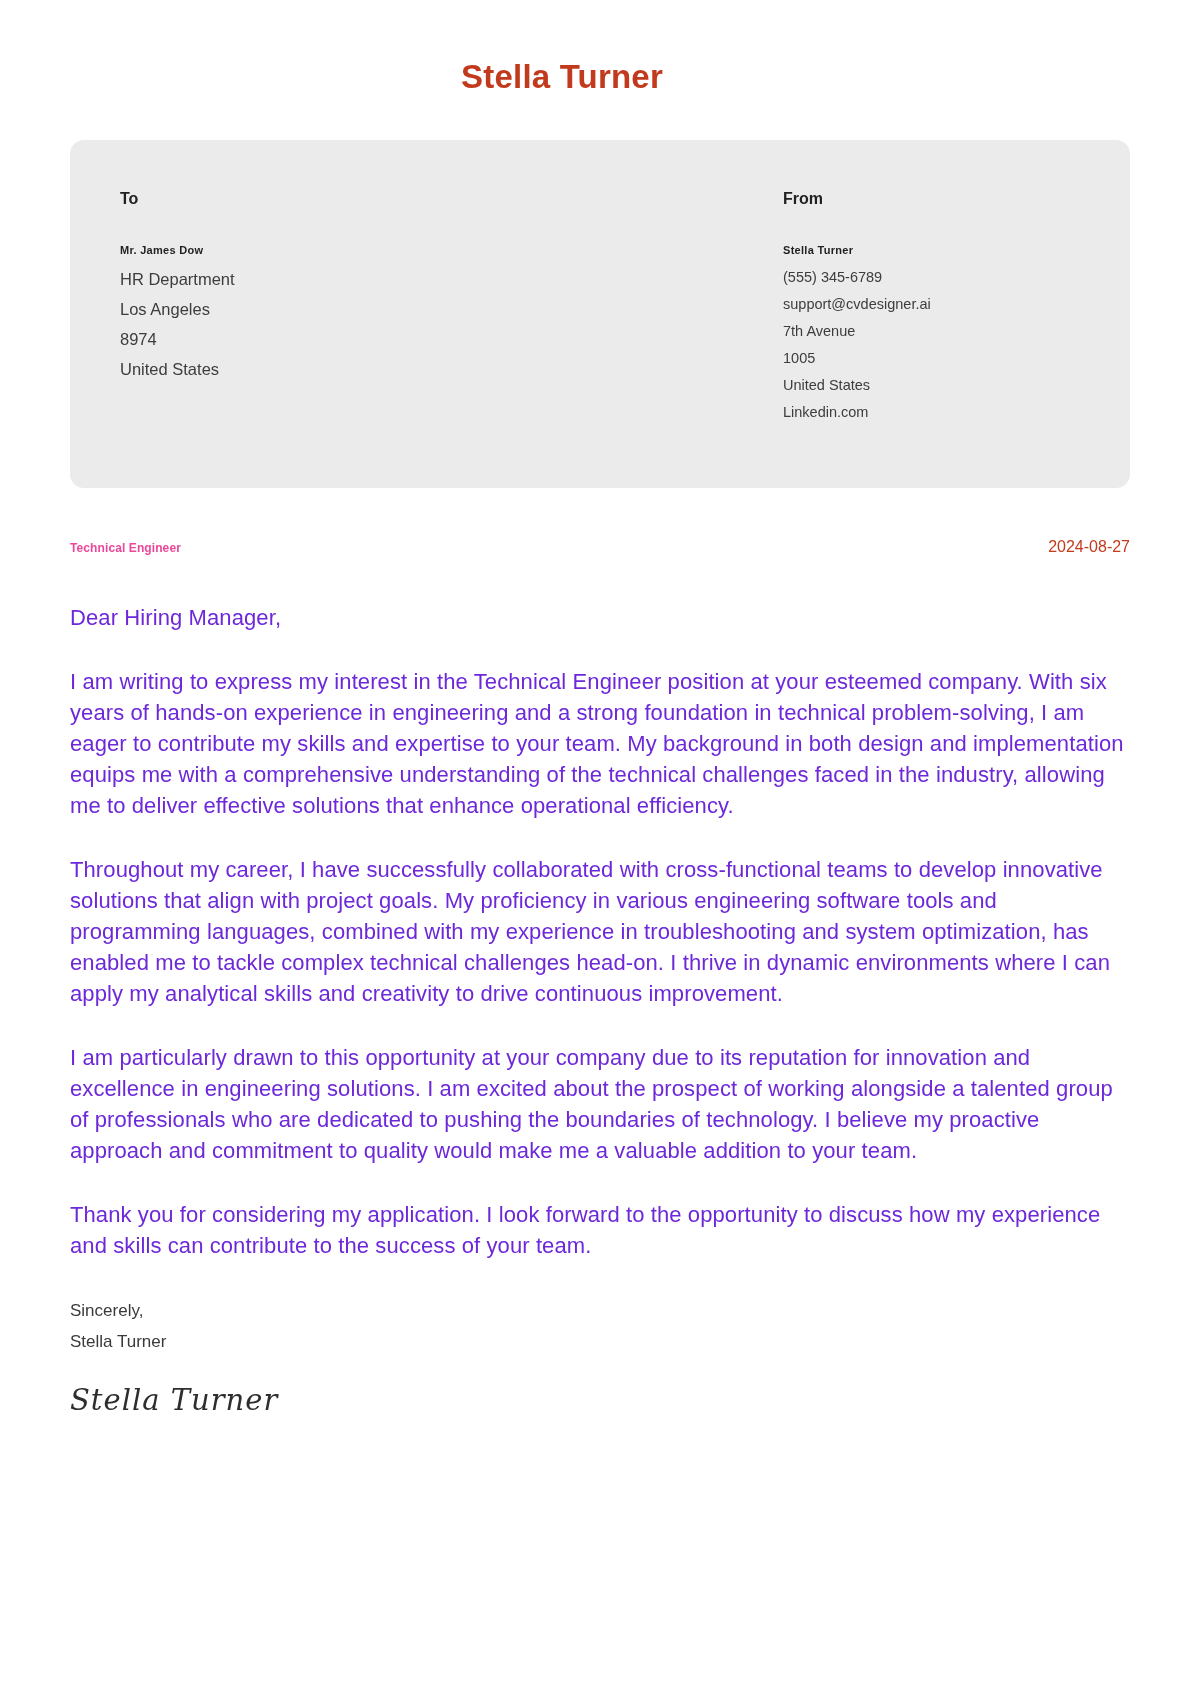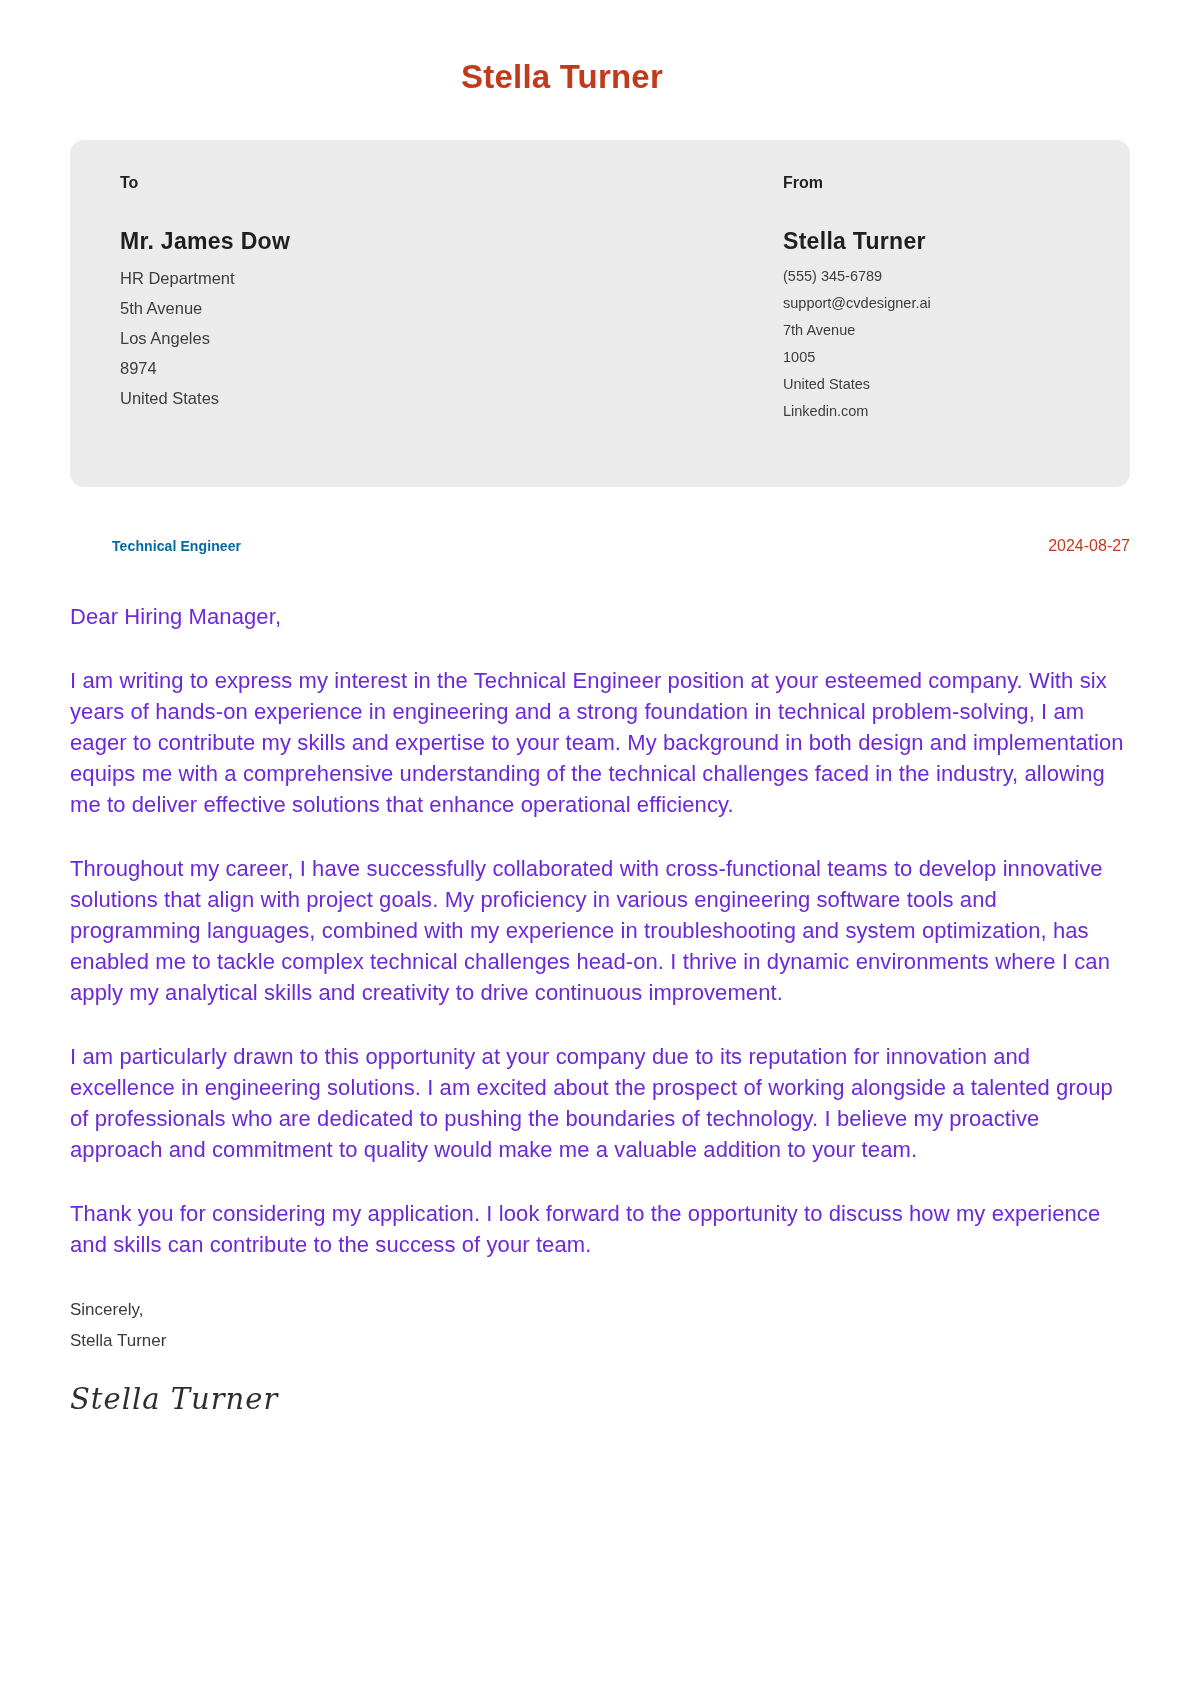--- a/index.html
+++ b/index.html
@@ -20,32 +20,32 @@
     font-size: 33px;
     font-weight: bold;
     color: #c23a1c;
     letter-spacing: 0.2px;
     margin-right: 76px; 
   }
   .info-box {
     margin-top: 44px;
     background: #ebebeb;
     border-radius: 14px;
-    padding: 34px 44px 62px 50px;
+    padding: 50px 44px 62px 50px;
     display: grid;
     grid-template-columns: 663px 1fr;
   }
   .col-label {
     font-size: 16px;
     font-weight: bold;
     color: #212121;
     margin-bottom: 26px;
   }
   .col-name {
-    font-size: 23px;
+    font-size: 11px;
     font-weight: bold;
     color: #1f1f1f;
     letter-spacing: 0.3px;
     margin-bottom: 8px;
     margin-top: 36px;
   }
   .to-col .addr-line {
     font-size: 16.5px;
     line-height: 30px;
     color: #3d3d3d;
@@ -55,25 +55,24 @@
     line-height: 27px;
     color: #3d3d3d;
   }
   .meta-row {
     margin-top: 50px;
     display: flex;
     justify-content: space-between;
     align-items: baseline;
   }
   .job-title {
-    font-size: 14px;
+    font-size: 12px;
     font-weight: bold;
-    color: #0369a1;
+    color: #ec4899;
     letter-spacing: 0.1px;
-    margin-left: 42px;
   }
   .letter-date {
     font-size: 16px;
     font-weight: normal;
     color: #c23a1c;
   }
   .letter-body {
     margin-top: 46px;
     font-size: 22px;
     line-height: 31px;
@@ -97,21 +96,20 @@
 <div class="page">
 
   <h1 class="doc-title">Stella Turner</h1>
 
   <div class="info-box">
 
     <div class="to-col">
       <div class="col-label">To</div>
       <div class="col-name">Mr. James Dow</div>
       <div class="addr-line">HR Department</div>
-      <div class="addr-line">5th Avenue</div>
       <div class="addr-line">Los Angeles</div>
       <div class="addr-line">8974</div>
       <div class="addr-line">United States</div>
     </div>
 
     <div class="from-col">
       <div class="col-label">From</div>
       <div class="col-name">Stella Turner</div>
       <div class="addr-line">(555) 345-6789</div>
       <div class="addr-line">support@cvdesigner.ai</div>

